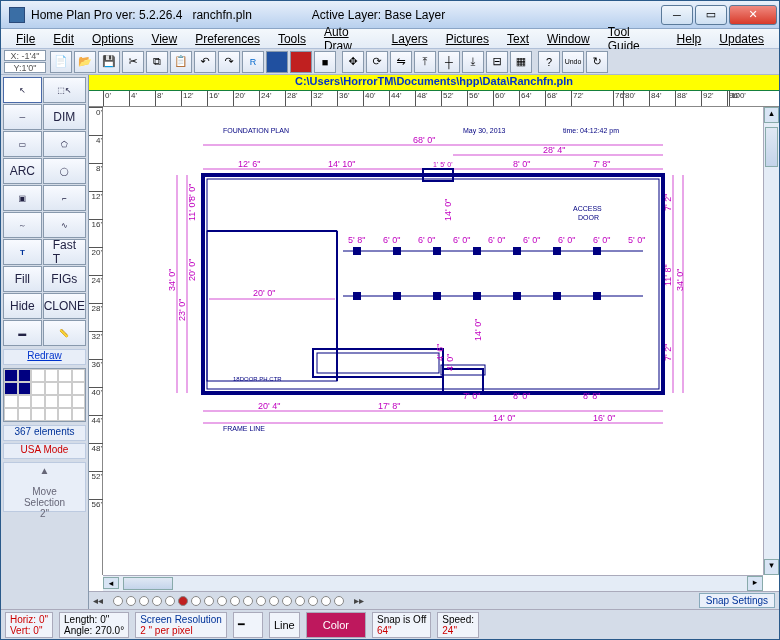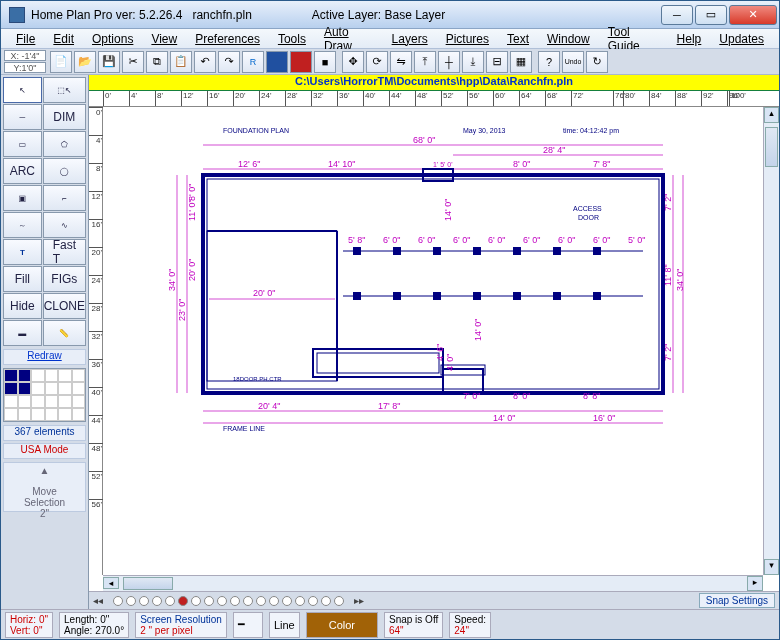--- a/index.html
+++ b/index.html
@@ -53,21 +53,21 @@
   .snapbar{ height:18px; background:#d4dce8; border-top:1px solid #aab; display:flex; align-items:center; padding:0 4px; font-size:10px; color:#444;}
   .snap-dots{ display:flex; gap:3px; margin: 0 10px;}
   .snap-dots span{width:10px;height:10px; border:1px solid #888; border-radius:50%; background:#fff;}
   .snap-dots span.active{background:#c02020;}
   .snap-lbl{ margin-left:auto; color:#003399; border:1px solid #8ab; padding:1px 6px; background:#eaf0fa;}
   .statusbar{ height:30px; background:#d4dce8; border-top:1px solid #aab; display:flex; align-items:center; padding:0 4px; gap:6px; font-size:11px;}
   .status-cell{ border:1px solid #aab; background:#f0f4fb; height:26px; padding:1px 4px; display:flex; flex-direction:column; justify-content:center;}
   .status-cell.two{font-size:10px; line-height:11px;}
   .status-cell .red{color:#c00;}
   .status-cell .blue{color:#003399;}
-  .status-cell.color-btn{background:#a16207; color:#fff; padding:4px 22px;}
+  .status-cell.color-btn{background:#be185d; color:#fff; padding:4px 16px;}
   
   .plan{ position:absolute; left:40px; top:14px; width:560px; height:400px;}
   .plan svg{width:100%;height:100%;}
   .dim-text{ font-size:9px; fill:#c000c0; font-family:Arial;}
   .plan-line{ stroke:#000080; stroke-width:2; fill:none;}
   .plan-line2{ stroke:#000080; stroke-width:4; fill:none;}
   .plan-line3{ stroke:#000080; stroke-width:1; fill:none;}
   .dim-line{ stroke:#c000c0; stroke-width:0.7;}
   .access{ font-size:7px; fill:#000080; font-family:Arial;}
   .small-txt{font-size:7px; fill:#000080;}

